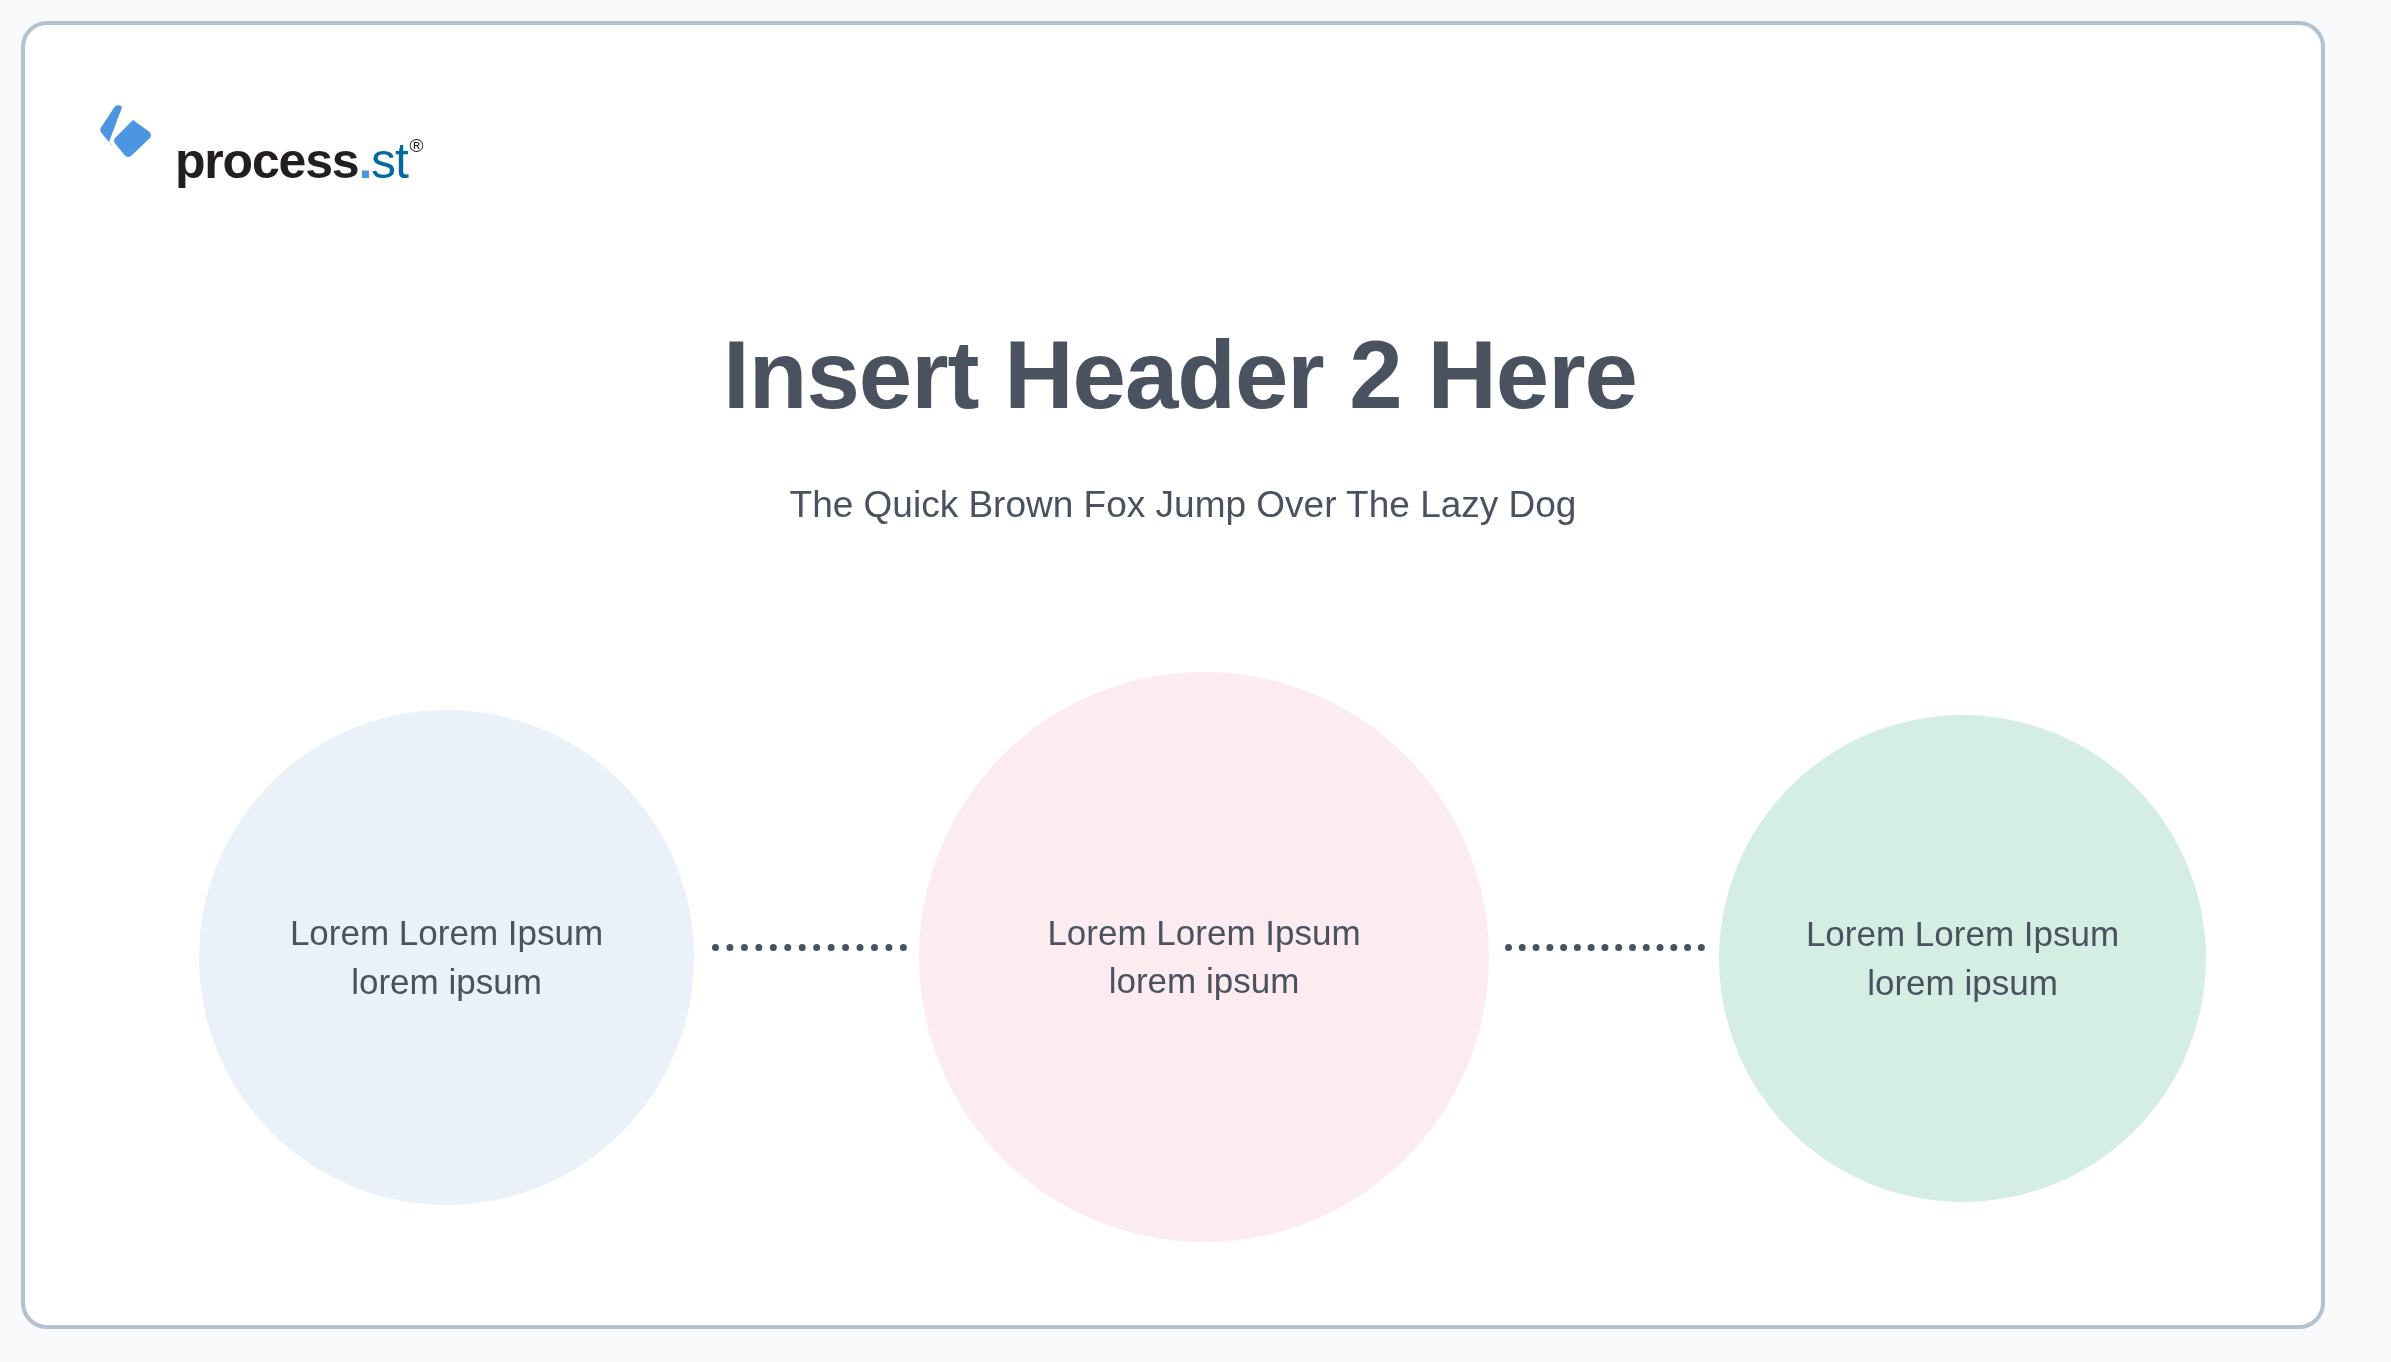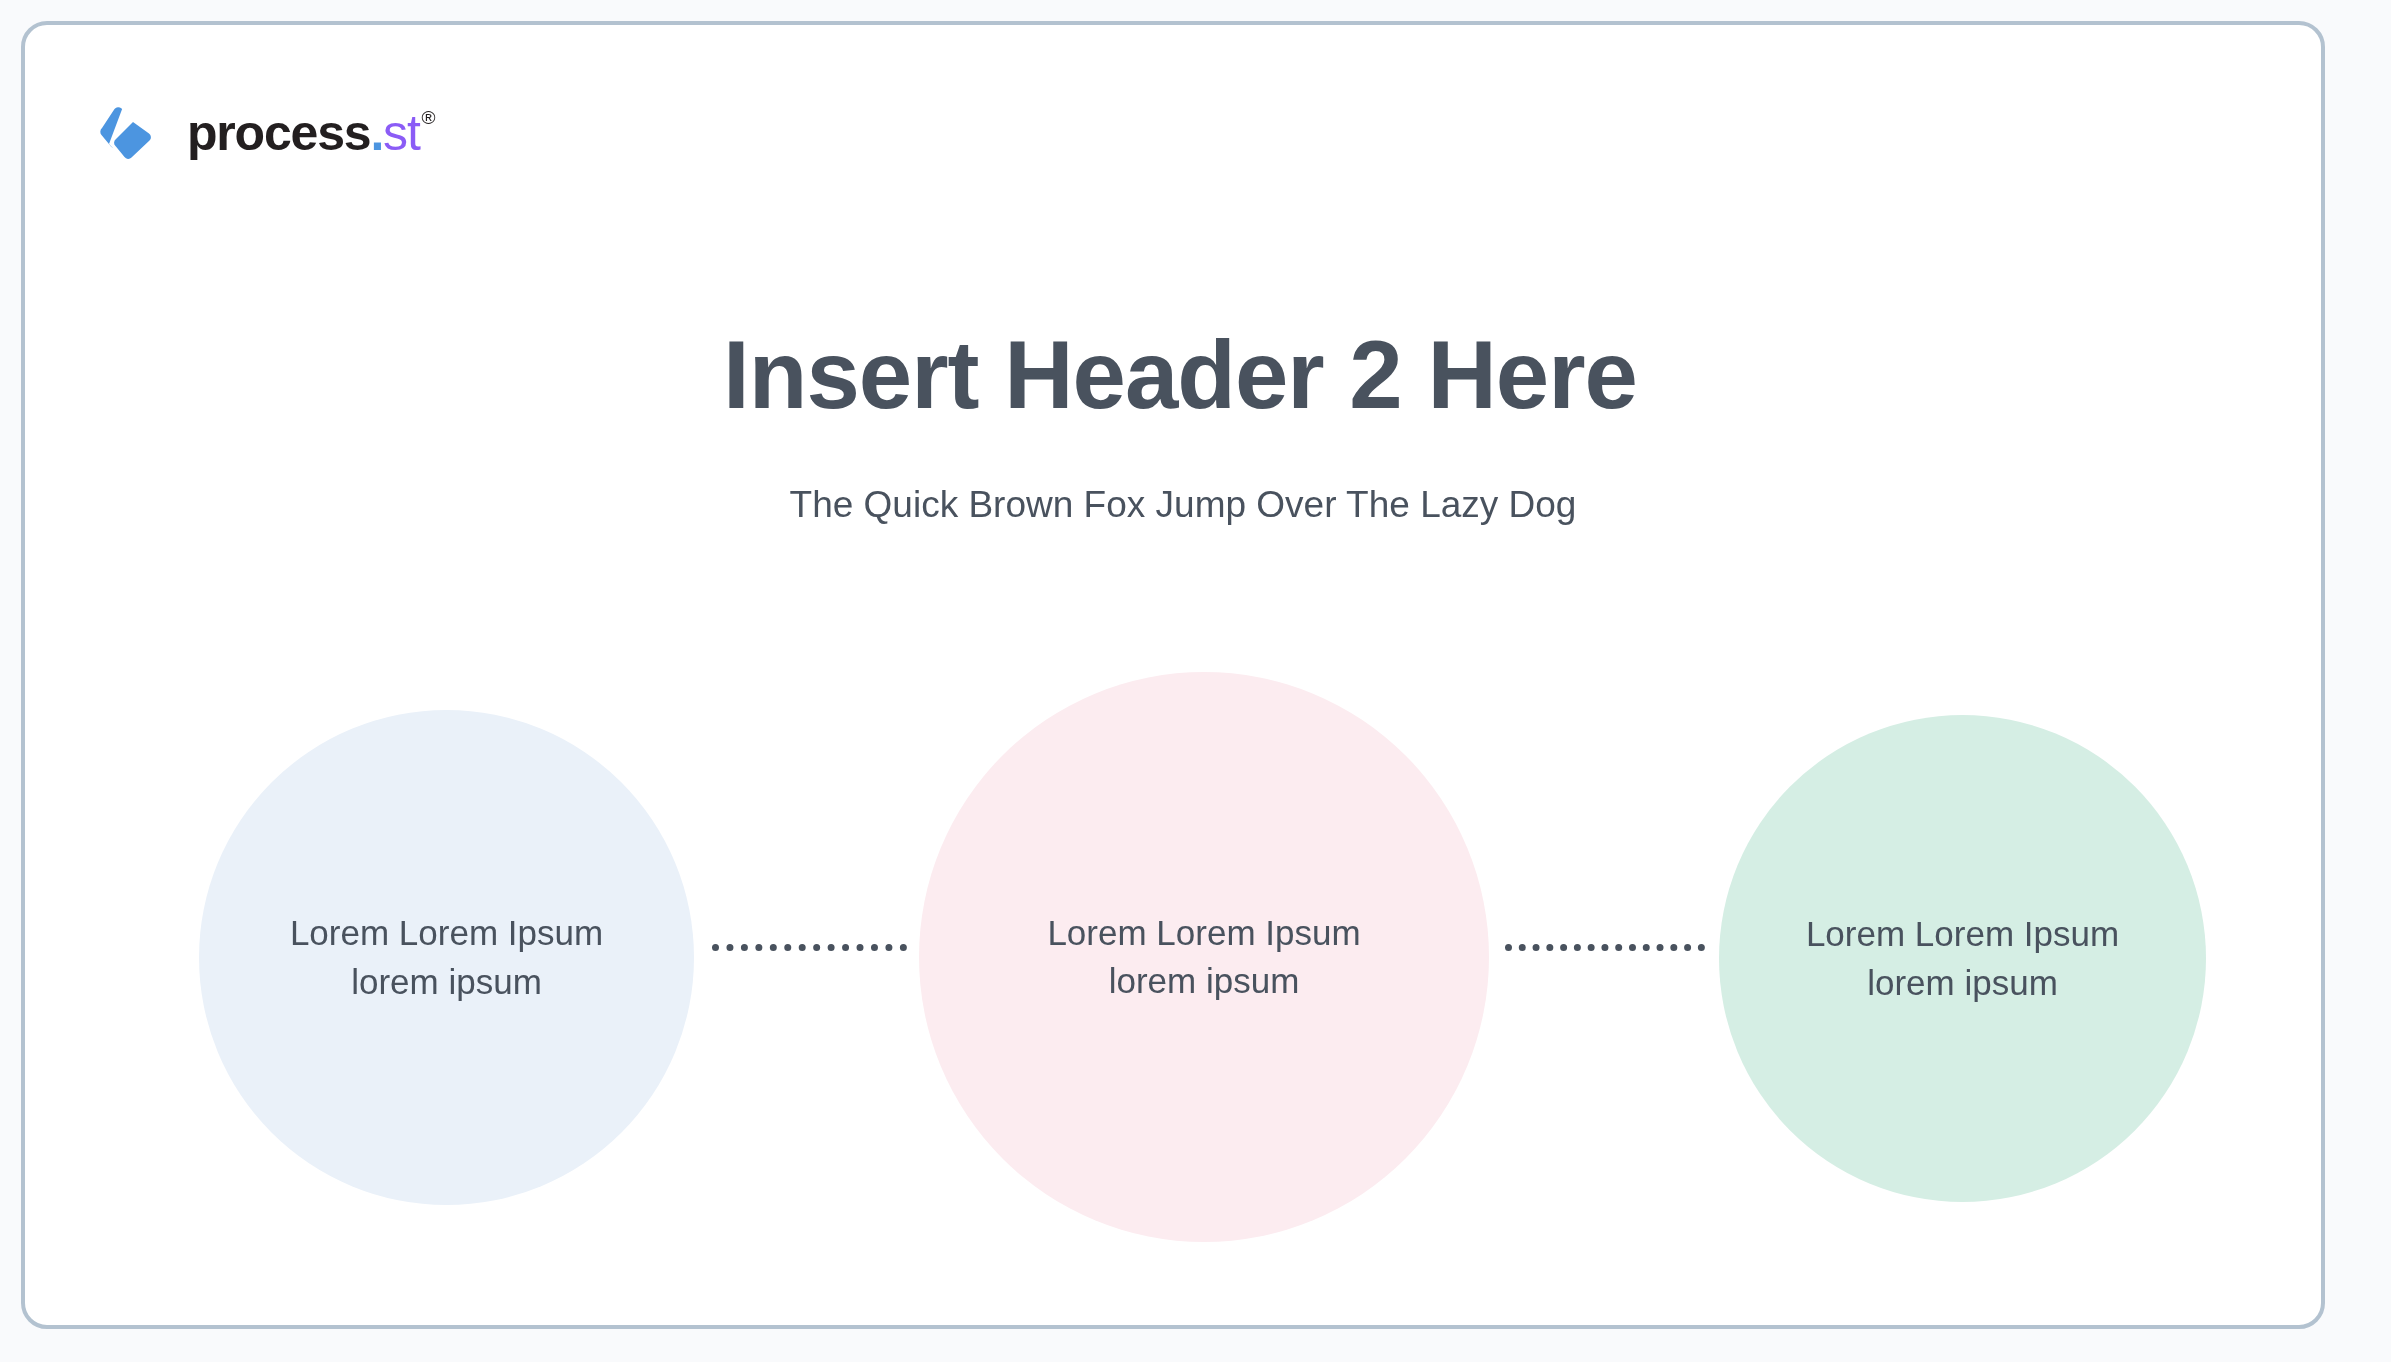--- a/index.html
+++ b/index.html
@@ -25,22 +25,22 @@
     border-radius: 26px;
     box-sizing: border-box;
   }
 
   
   .brand {
     position: absolute;
     left: 70px;
     top: 75px;
     display: flex;
-    align-items: center;
-    gap: 30px;
+    align-items: flex-start;
+    gap: 18px;
     height: 66px;
   }
   .brand-mark {
     width: 62px;
     height: 62px;
     display: block;
     flex: none;
   }
   .wordmark {
     display: flex;
@@ -56,22 +56,23 @@
   }
   .wordmark .wm-dot {
     font-size: 50px;
     font-weight: bold;
     color: #4c95e0;
     letter-spacing: -1.2px;
   }
   .wordmark .wm-st {
     font-size: 50px;
     font-weight: normal;
-    color: #8b5cf6;
+    color: #0369a1;
     letter-spacing: -1.2px;
+    margin-top: 36px;
   }
   .wordmark .wm-reg {
     font-size: 19px;
     font-weight: normal;
     color: #231f20;
     position: relative;
     top: -26px;
     left: 2px;
   }
 

